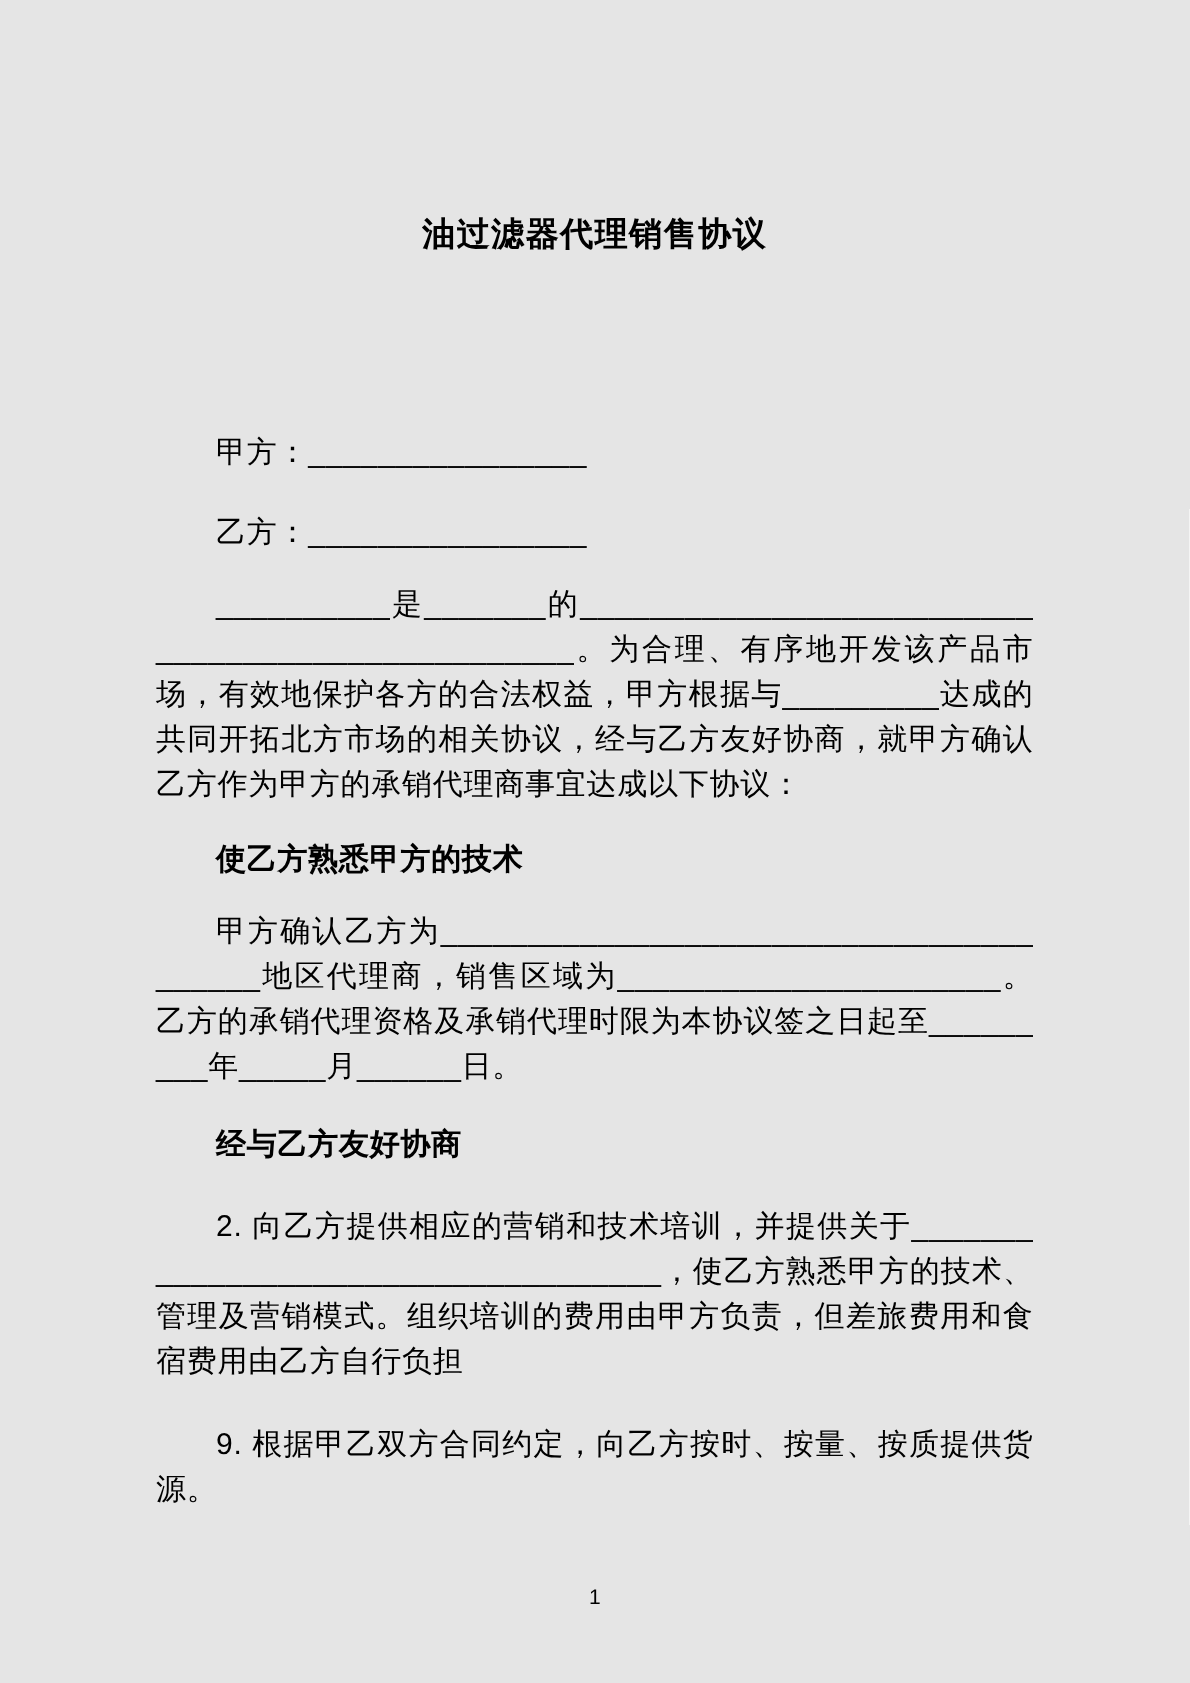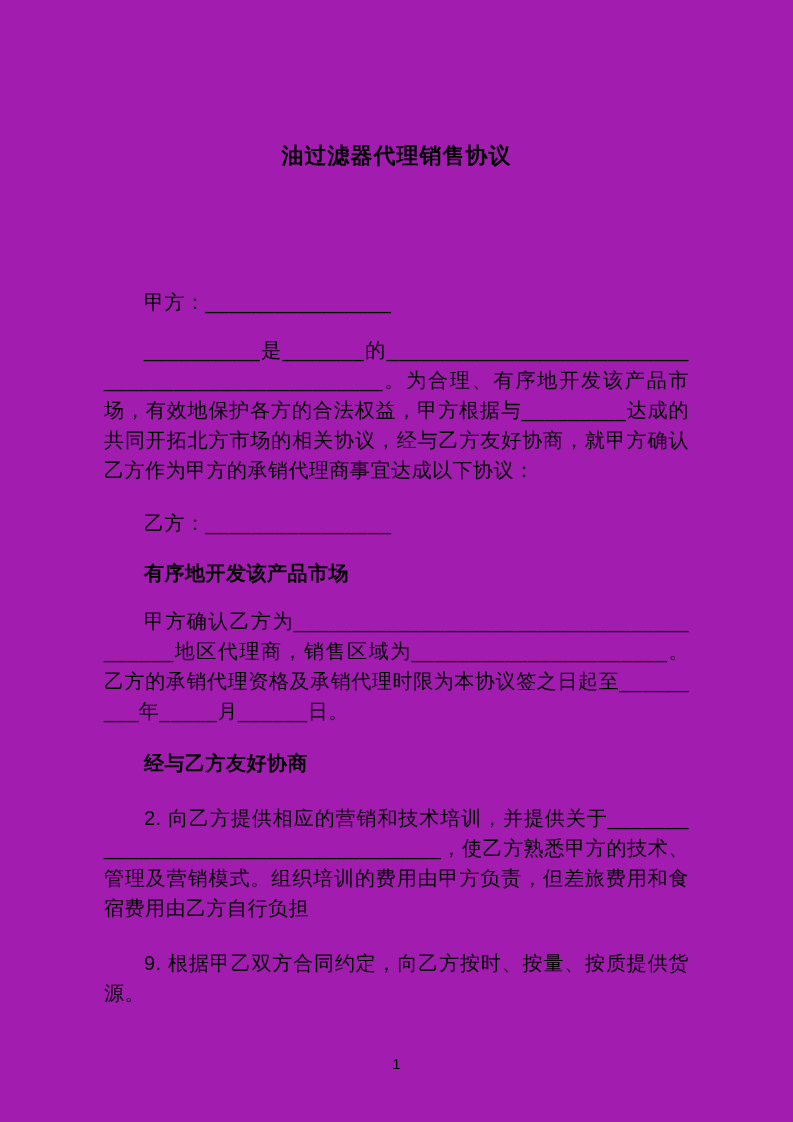--- a/index.html
+++ b/index.html
@@ -5,21 +5,21 @@
   html, body {
     margin: 0;
     padding: 0;
     background: #ffffff;
   }
   .page {
     position: relative;
     width: 793px;
     height: 1122px;
     margin: 0 auto;
-    background: #a21caf;
+    background: #e5e5e5;
     font-family: "Liberation Sans", "DejaVu Sans", sans-serif;
     color: #000000;
     overflow: hidden;
     box-sizing: border-box;
   }
   .content {
     padding: 0 104px;
     box-sizing: border-box;
   }
   .doc-title {
@@ -66,25 +66,25 @@
 </head>
 <body>
 
 <div class="page">
   <div class="content">
 
     <h1 class="doc-title">油过滤器代理销售协议</h1>
 
     <p class="indent party-a">甲方：________________</p>
 
+    <p class="indent party-b">乙方：________________</p>
+
     <p class="indent intro">__________是_______的__________________________________________________。为合理、有序地开发该产品市场，有效地保护各方的合法权益，甲方根据与_________达成的共同开拓北方市场的相关协议，经与乙方友好协商，就甲方确认乙方作为甲方的承销代理商事宜达成以下协议：</p>
 
-    <p class="indent party-b">乙方：________________</p>
-
-    <p class="indent sec-heading sec1-heading">有序地开发该产品市场</p>
+    <p class="indent sec-heading sec1-heading">使乙方熟悉甲方的技术</p>
 
     <p class="indent sec1-body">甲方确认乙方为________________________________________地区代理商，销售区域为______________________。乙方的承销代理资格及承销代理时限为本协议签之日起至_________年_____月______日。</p>
 
     <p class="indent sec-heading sec2-heading">经与乙方友好协商</p>
 
 
 
     <p class="indent item-2">2. 向乙方提供相应的营销和技术培训，并提供关于____________________________________，使乙方熟悉甲方的技术、管理及营销模式。组织培训的费用由甲方负责，但差旅费用和食宿费用由乙方自行负担</p>
 
     <p class="indent item-3">9. 根据甲乙双方合同约定，向乙方按时、按量、按质提供货源。</p>

